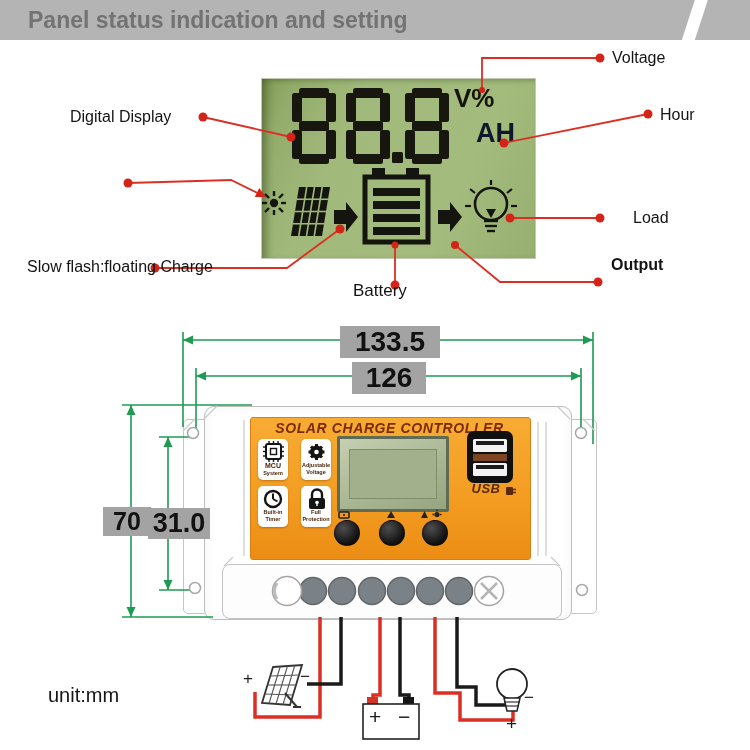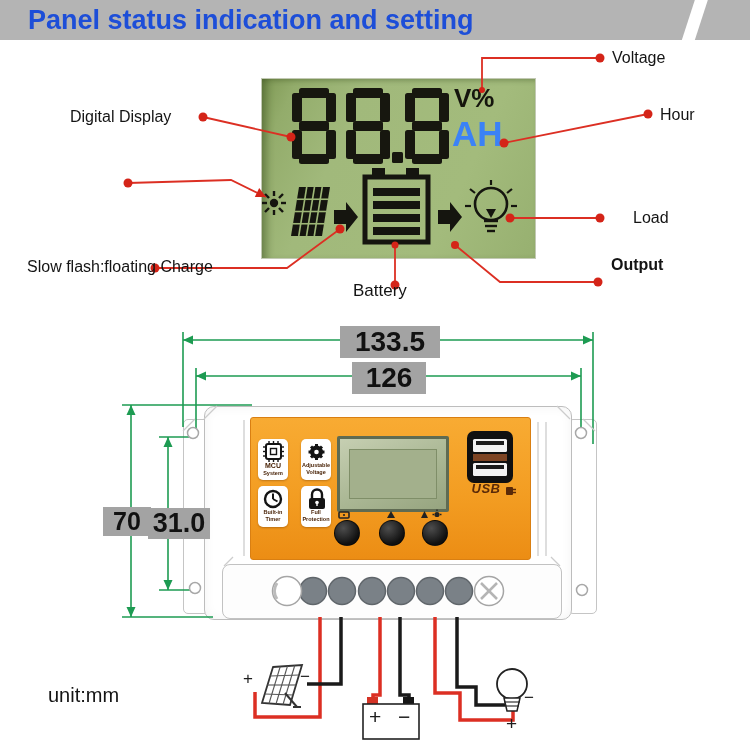--- a/index.html
+++ b/index.html
@@ -1,21 +1,21 @@
 <!DOCTYPE html>
 <html><head>
 <meta charset="utf-8">
 <style>
   html,body{margin:0;padding:0;background:#fff;}
   #stage{position:relative;width:750px;height:750px;background:#fff;overflow:hidden;
          font-family:"Liberation Sans",sans-serif;color:#111;}
   .abs{position:absolute;}
   
   #hdr{left:0;top:0;width:750px;height:40px;background:#b4b4b4;z-index:1;}
-  #hdr-title{left:28px;top:0;height:48px;line-height:41px;font-size:27px;font-weight:bold;color:#1d4ed8;z-index:2;}
+  #hdr-title{left:28px;top:0;height:48px;line-height:41px;font-size:23px;font-weight:bold;color:#737373;z-index:2;}
   #hdr-slash{left:688px;top:-6px;width:13px;height:54px;background:#fff;transform:skewX(-18deg);z-index:2;}
   
   #lcd-panel{left:262px;top:79px;width:273px;height:179px;z-index:1;
     background:linear-gradient(115deg,#7f9955 0%,#93ac6b 10%,#a1b97b 30%,#a3bb7c 70%,#97b070 100%);
     outline:1px solid #c2c9b4;
     box-shadow:inset 9px 0 7px -4px rgba(40,60,15,.38), inset 0 5px 5px -3px rgba(40,60,15,.25);}
   
   .lbl{position:absolute;font-size:16px;color:#141414;z-index:6;line-height:19px;white-space:nowrap;}
   .lbl span{display:block;}
   .dim-txt{position:absolute;font-weight:bold;color:#111;background:#a3a3a3;z-index:6;text-align:center;padding:0 4px;}
@@ -56,21 +56,21 @@
 <body>
 
 <div id="stage">
 
   <div class="abs" id="hdr"></div>
   <div class="abs" id="hdr-title">Panel status indication and setting</div>
   <div class="abs" id="hdr-slash"></div>
 
   <div class="abs" id="lcd-panel"></div>
   <div class="lbl" style="left:454px;top:89px;font-size:26px;font-weight:bold;z-index:2;color:#15150d;">V%</div>
-  <div class="lbl" style="left:452px;top:124px;font-size:35px;font-weight:bold;z-index:2;color:#3b82f6;">AH</div>
+  <div class="lbl" style="left:476px;top:124px;font-size:27px;font-weight:bold;z-index:2;color:#0f172a;">AH</div>
 
   <div class="lbl" style="left:70px;top:107px;">Digital Display</div>
   <div class="lbl" style="left:27px;top:257px;">
     <span>Slow flash:floating Charge</span>
   </div>
   <div class="lbl" style="left:612px;top:48px;">Voltage</div>
   <div class="lbl" style="left:660px;top:105px;">Hour</div>
   <div class="lbl" style="left:633px;top:208px;">Load</div>
   <div class="lbl" style="left:611px;top:255px;font-weight:bold;">Output</div>
   <div class="lbl" style="left:353px;top:281px;font-size:17px;text-align:right;">Battery</div>
@@ -78,20 +78,21 @@
   <div class="dim-txt" style="left:340px;top:326px;width:92px;font-size:28px;">133.5</div>
   <div class="dim-txt" style="left:352px;top:362px;width:66px;font-size:28px;">126</div>
   <div class="dim-txt" style="left:103px;top:507px;width:40px;font-size:25px;">70</div>
   <div class="dim-txt" style="left:148px;top:508px;width:54px;font-size:27px;">31.0</div>
   <div class="abs" id="unit-note">unit:mm</div>
 
   <div class="abs dev" id="ear-l"></div>
   <div class="abs dev" id="ear-r"></div>
   <div class="abs dev" id="body"></div>
   <div class="abs" id="orange"></div>
+  <div class="abs" id="dev-title">SOLAR CHARGE CONTROLLER</div>
 
   <div class="abs" id="lcd-screen">
     <div class="inner">
       <div class="inner2"></div>
     </div>
   </div>
 
   <div class="badge" style="left:258px;top:439px;">
     <div class="btxt">
         <span style="display:block;font-size:7px;">MCU</span>

